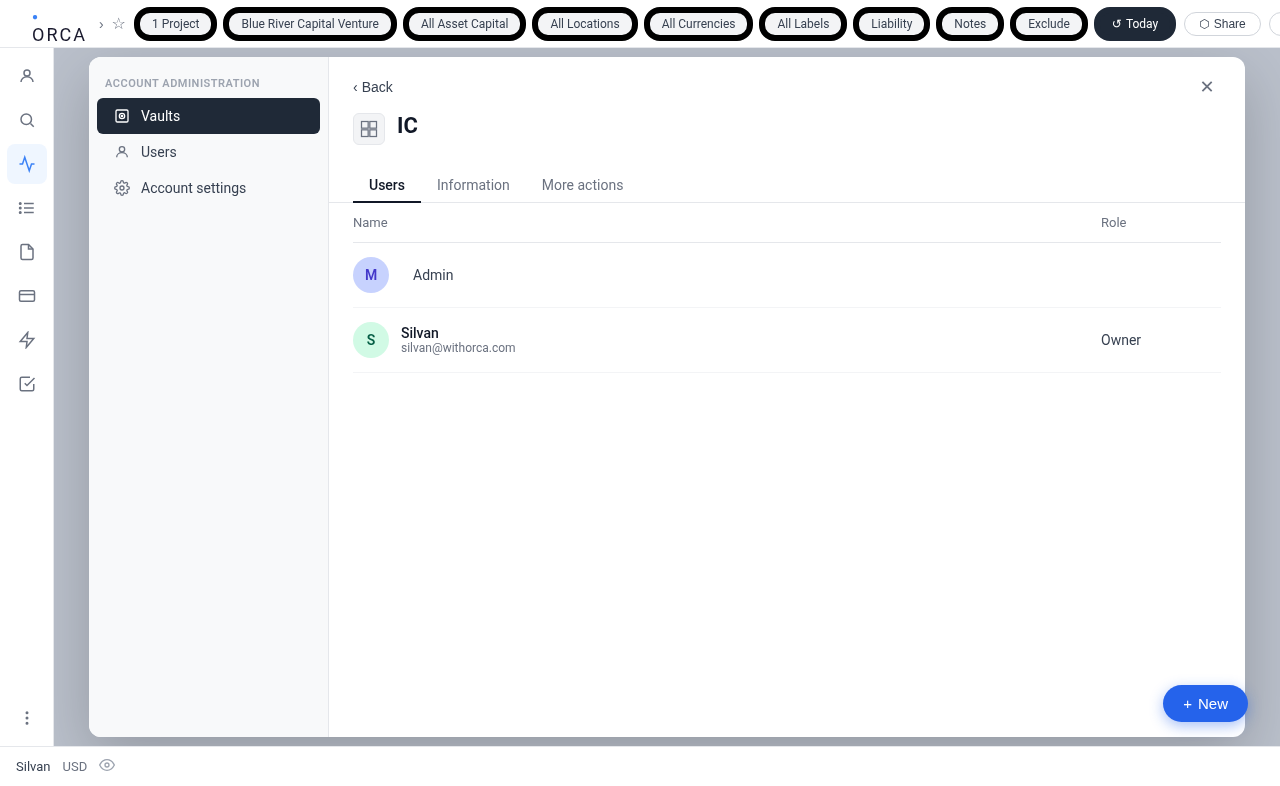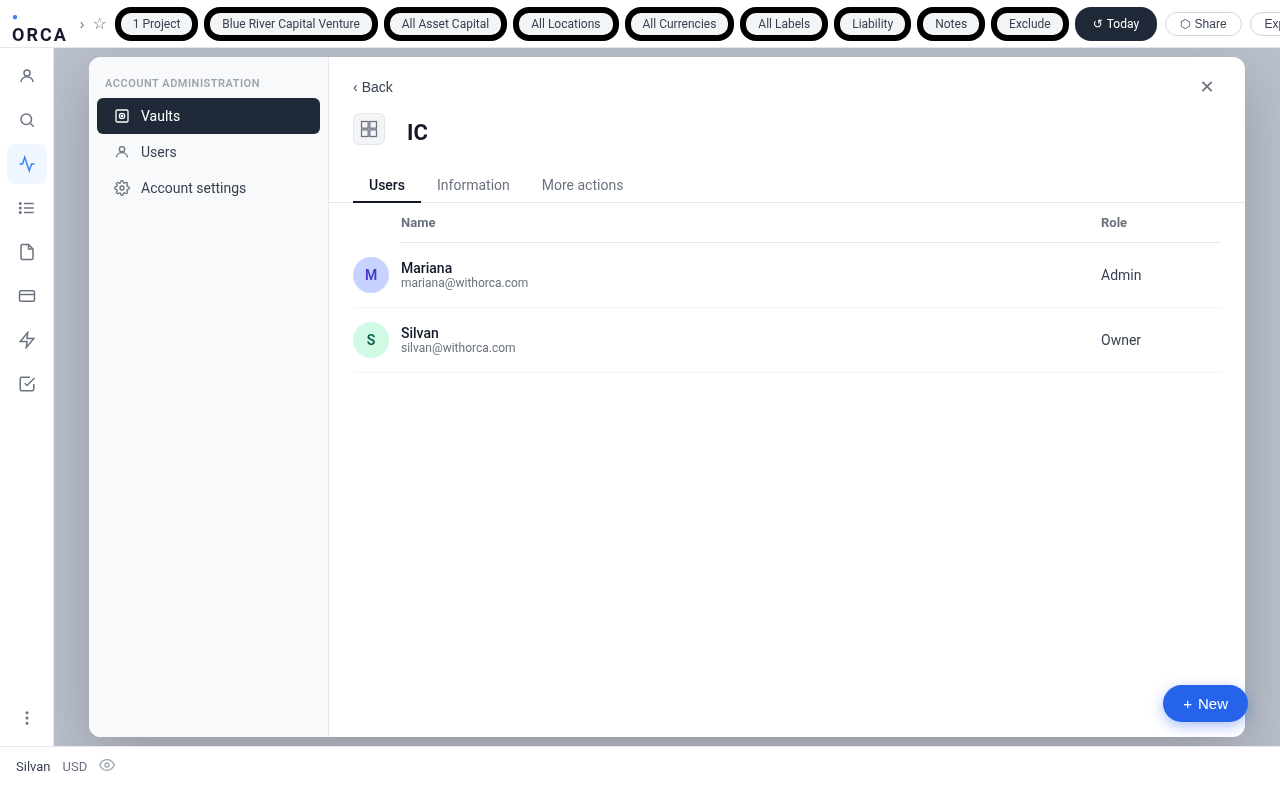--- a/index.html
+++ b/index.html
@@ -25,25 +25,26 @@
       height: 48px;
       background: #fff;
       border-bottom: 1px solid #e5e7eb;
       display: flex;
       align-items: center;
       padding: 0 12px;
       gap: 8px;
       flex-shrink: 0;
     }
     .logo {
-      font-weight: 700;
+      font-weight: 400;
       font-size: 18px;
       color: #1a1a2e;
       letter-spacing: 2px;
       margin-right: 4px;
+      margin-left: 20px;
     }
     .logo span { color: #4f8ef7; }
     .collapse-btn {
       width: 24px; height: 24px;
       border: none; background: none; cursor: pointer;
       color: #6b7280; font-size: 14px;
       display: flex; align-items: center; justify-content: center;
     }
     .star-btn {
       width: 24px; height: 24px;
@@ -220,22 +221,22 @@
     .close-btn {
       width: 28px; height: 28px;
       border: none; background: none; cursor: pointer;
       color: #6b7280; font-size: 18px;
       display: flex; align-items: center; justify-content: center;
       border-radius: 4px;
     }
 
     .vault-title-row {
       display: flex;
-      align-items: flex-end;
-      gap: 22px;
+      align-items: flex-start;
+      gap: 12px;
       padding: 12px 24px 0;
     }
     .vault-icon {
       width: 32px; height: 32px;
       background: #f3f4f6;
       border: 1px solid #e5e7eb;
       border-radius: 6px;
       display: flex; align-items: center; justify-content: center;
       font-size: 16px;
       color: #6b7280;
@@ -273,23 +274,22 @@
       flex: 1;
       overflow-y: auto;
       padding: 0 24px;
     }
     .table-header {
       display: flex;
       align-items: center;
       padding: 12px 0;
       border-bottom: 1px solid #e5e7eb;
       font-size: 13px;
-      font-weight: 700;
-      color: #6b7280;
-      margin-left: 48px;
+      font-weight: 400;
+      color: #6b7280;
     }
     .col-name { flex: 1; }
     .col-role { width: 120px; text-align: left; }
 
     .user-row {
       display: flex;
       align-items: center;
       padding: 14px 0;
       border-bottom: 1px solid #f3f4f6;
     }
@@ -541,24 +541,20 @@
           </div>
 
           <div class="users-table">
             <div class="table-header">
               <div class="col-name">Name</div>
               <div class="col-role">Role</div>
             </div>
 
             <div class="user-row">
               <div class="user-avatar" style="background:#c7d2fe; color:#4338ca;">M</div>
-              <div class="user-info">
-                <div class="user-name">Mariana</div>
-                <div class="user-email">mariana@withorca.com</div>
-              </div>
               <div class="user-role">Admin</div>
             </div>
 
             <div class="user-row">
               <div class="user-avatar" style="background:#d1fae5; color:#065f46;">S</div>
               <div class="user-info">
                 <div class="user-name">Silvan</div>
                 <div class="user-email">silvan@withorca.com</div>
               </div>
               <div class="user-role">Owner</div>

